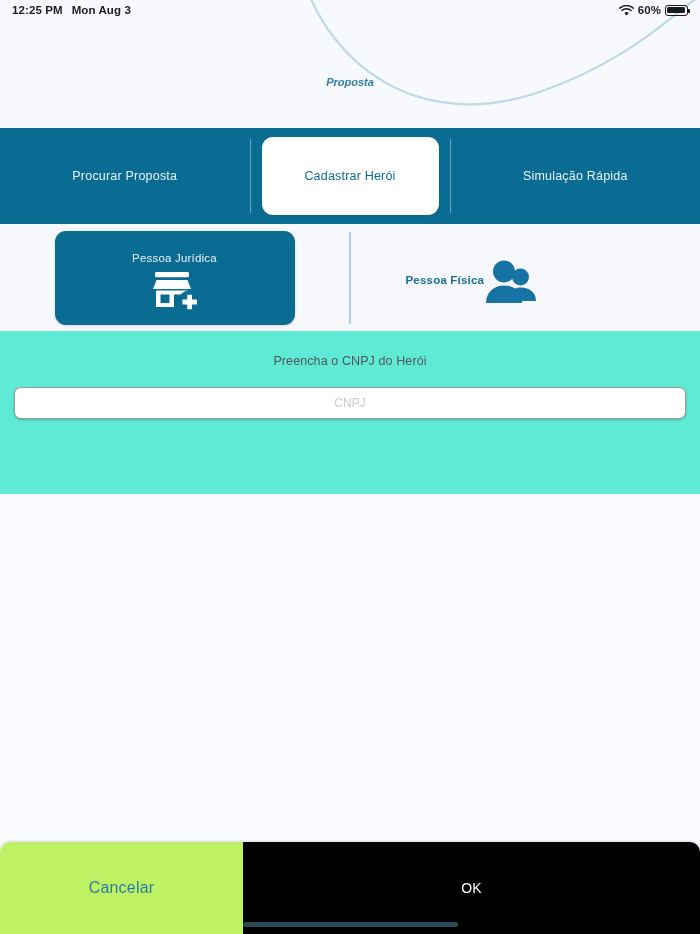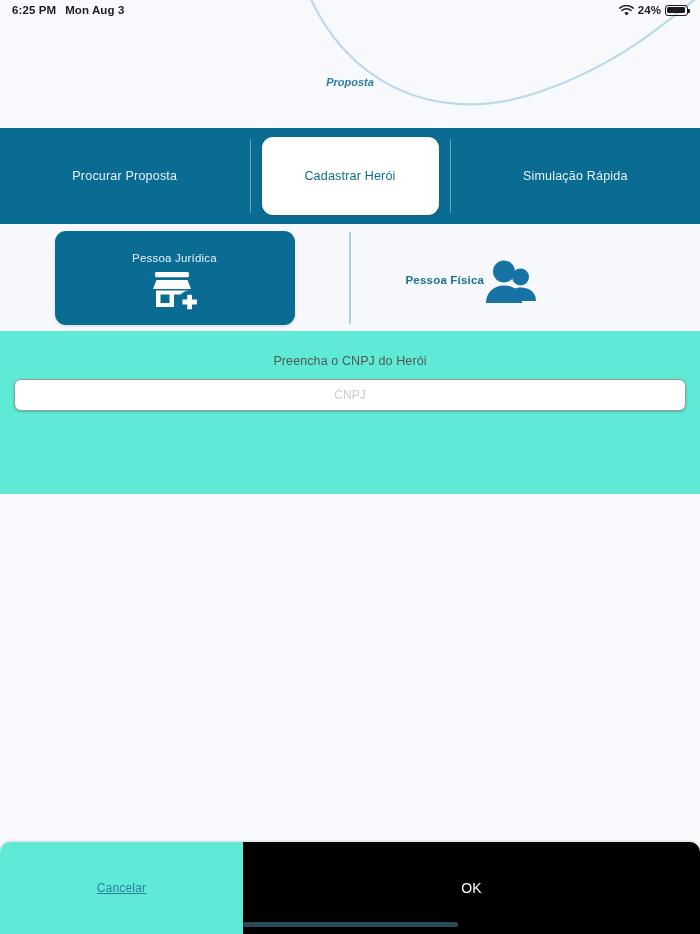--- a/index.html
+++ b/index.html
@@ -159,21 +159,21 @@
     background:#5eead4;
     z-index:10;
   }
   .form-label {
     position:absolute; left:0; right:0; top:23px;
     text-align:center;
     font-size:12.5px; color:#54565c;
     letter-spacing:.1px;
   }
   .cnpj-input {
-    position:absolute; left:14px; top:48px;
+    position:absolute; left:14px; top:56px;
     width:672px; height:32px;
     background:#ffffff;
     border:1px solid #9a9a9e;
     border-radius:7px;
     box-shadow:0 1px 2.5px rgba(0,0,0,.22);
     font-family:"Liberation Sans", sans-serif;
     font-size:12px;
     color:#222;
     text-align:center;
     outline:none;
@@ -193,28 +193,27 @@
     position:absolute; left:0; bottom:0;
     width:700px; height:92px;
     display:flex;
     border-radius:10px 10px 0 0;
     overflow:hidden;
     box-shadow:0 -1px 3px rgba(0,0,0,.13);
     z-index:20;
   }
   .btn-cancel {
     flex:0 0 243px;
-    background:#5eead4;
+    background:#bef264;
     display:flex; align-items:center; justify-content:center;
-    font-size:12px; color:#2b7fa6;
+    font-size:16px; color:#2b7fa6;
     letter-spacing:.2px;
     border:none;
     font-family:"Liberation Sans", sans-serif;
     cursor:pointer;
-    text-decoration:underline;
   }
   .btn-ok {
     flex:1 1 auto;
     background:#000000;
     display:flex; align-items:center; justify-content:center;
     font-size:14px; color:#ffffff;
     letter-spacing:.2px;
     border:none;
     font-family:"Liberation Sans", sans-serif;
     cursor:pointer;
@@ -232,30 +231,30 @@
 
 <div id="app">
 
   <svg class="bg-decor" viewBox="0 0 700 934" preserveAspectRatio="none">
     <path d="M 300 -30 C 330 70, 420 128, 530 95 C 610 70, 660 28, 700 -5" fill="none" stroke="#bcd9e8" stroke-width="2.2"></path>
     <path d="M -20 540 C 60 540, 140 590, 230 665 C 330 748, 410 812, 470 852" fill="none" stroke="#bcd9e8" stroke-width="2"></path>
   </svg>
 
   <div class="statusbar">
     <div class="sb-left">
-      <span>6:25 PM</span>
+      <span>12:25 PM</span>
       <span>Mon Aug 3</span>
     </div>
     <div class="sb-right">
       <svg class="sb-wifi" width="15" height="11" viewBox="0 0 15 11">
         <path d="M7.5 10.4 L5.3 7.9 a3.4 3.4 0 0 1 4.4 0 Z" fill="#1c1c1e"></path>
         <path d="M2.9 5.5 a6.8 6.8 0 0 1 9.2 0" fill="none" stroke="#1c1c1e" stroke-width="1.5" stroke-linecap="round"></path>
         <path d="M0.8 3.1 a10 10 0 0 1 13.4 0" fill="none" stroke="#1c1c1e" stroke-width="1.5" stroke-linecap="round"></path>
       </svg>
-      <span class="sb-pct">24%</span>
+      <span class="sb-pct">60%</span>
       <span class="sb-batt">
         <span class="sb-batt-fill"></span>
       </span>
     </div>
   </div>
 
   <div class="header">
     <div class="header-sub">Proposta</div>
   </div>
 

